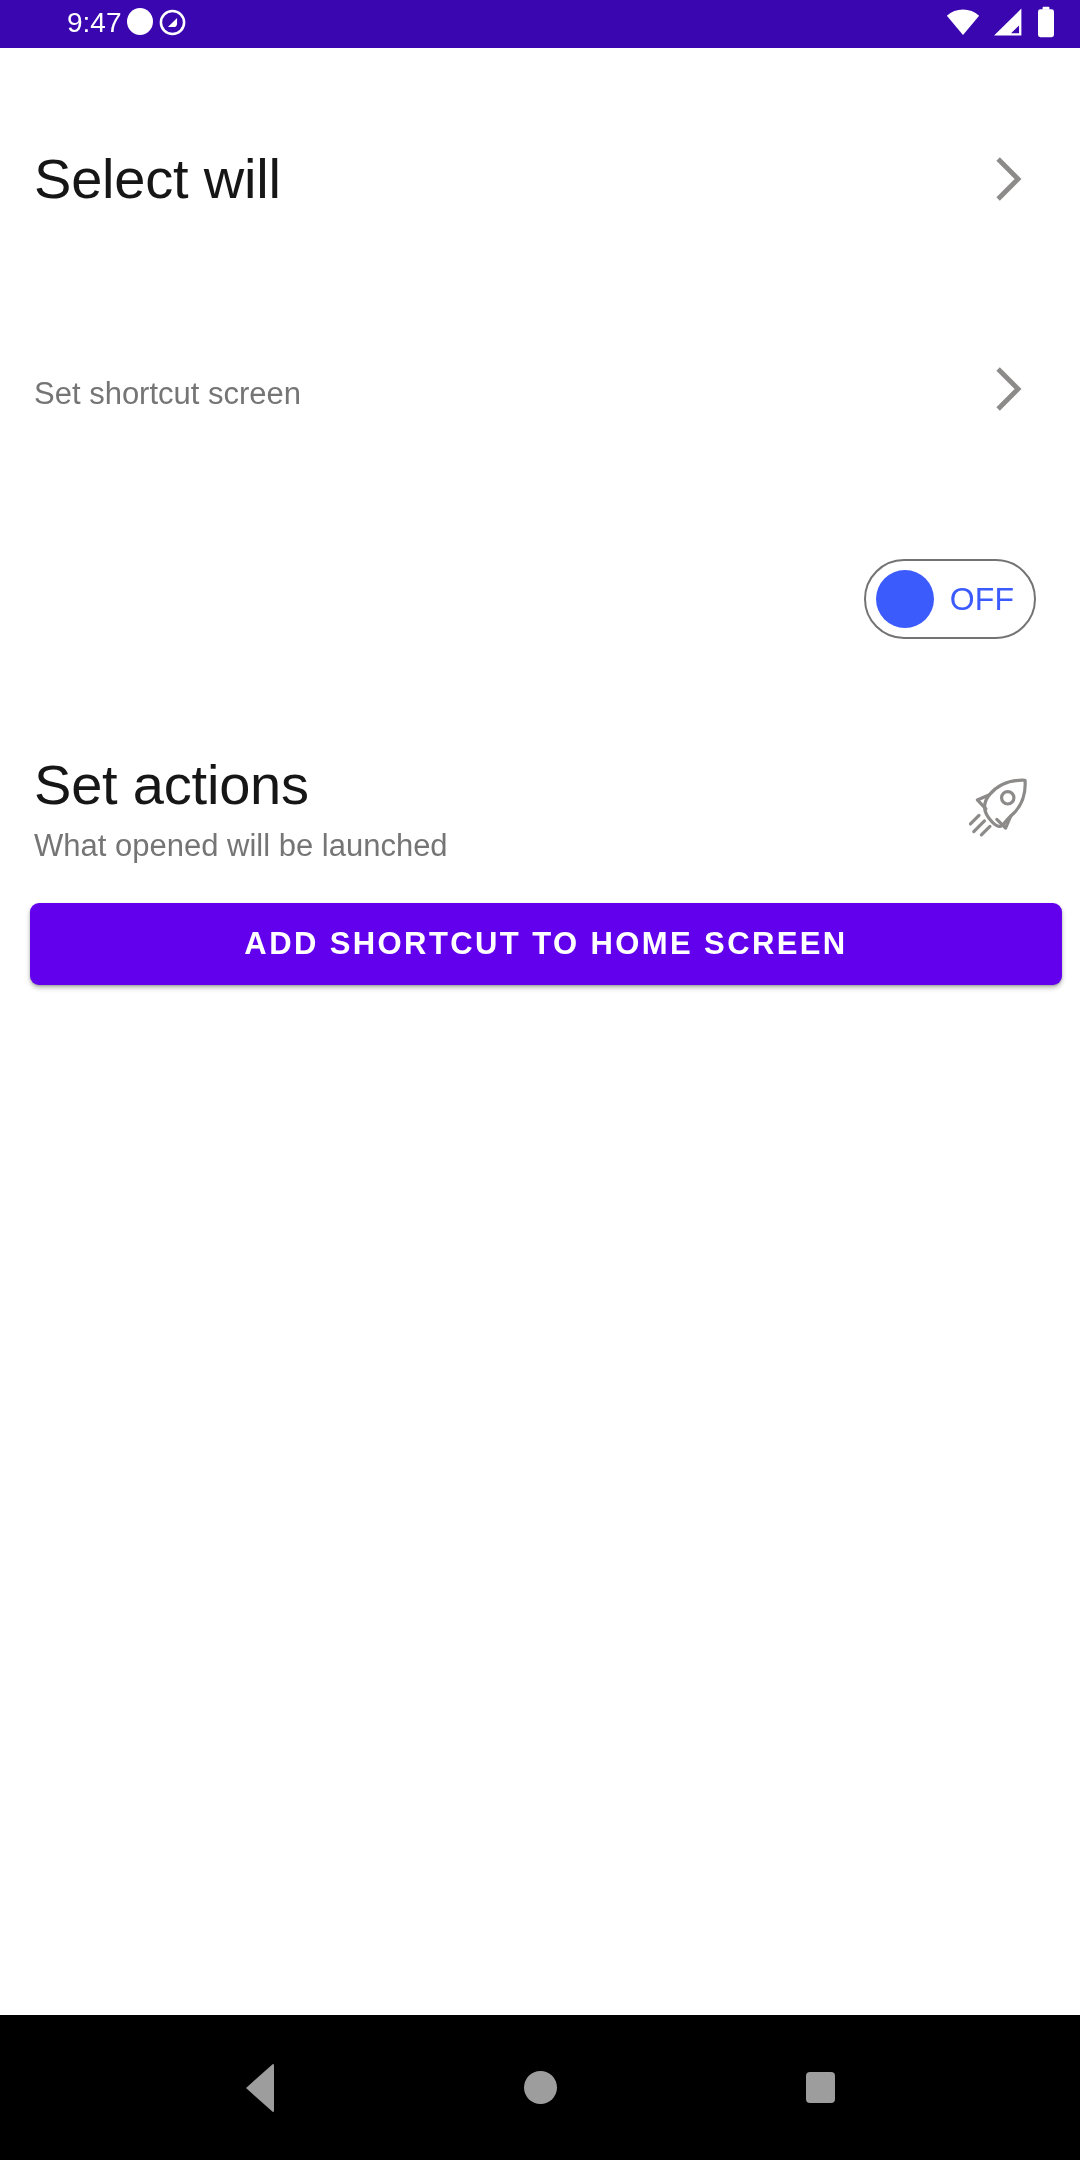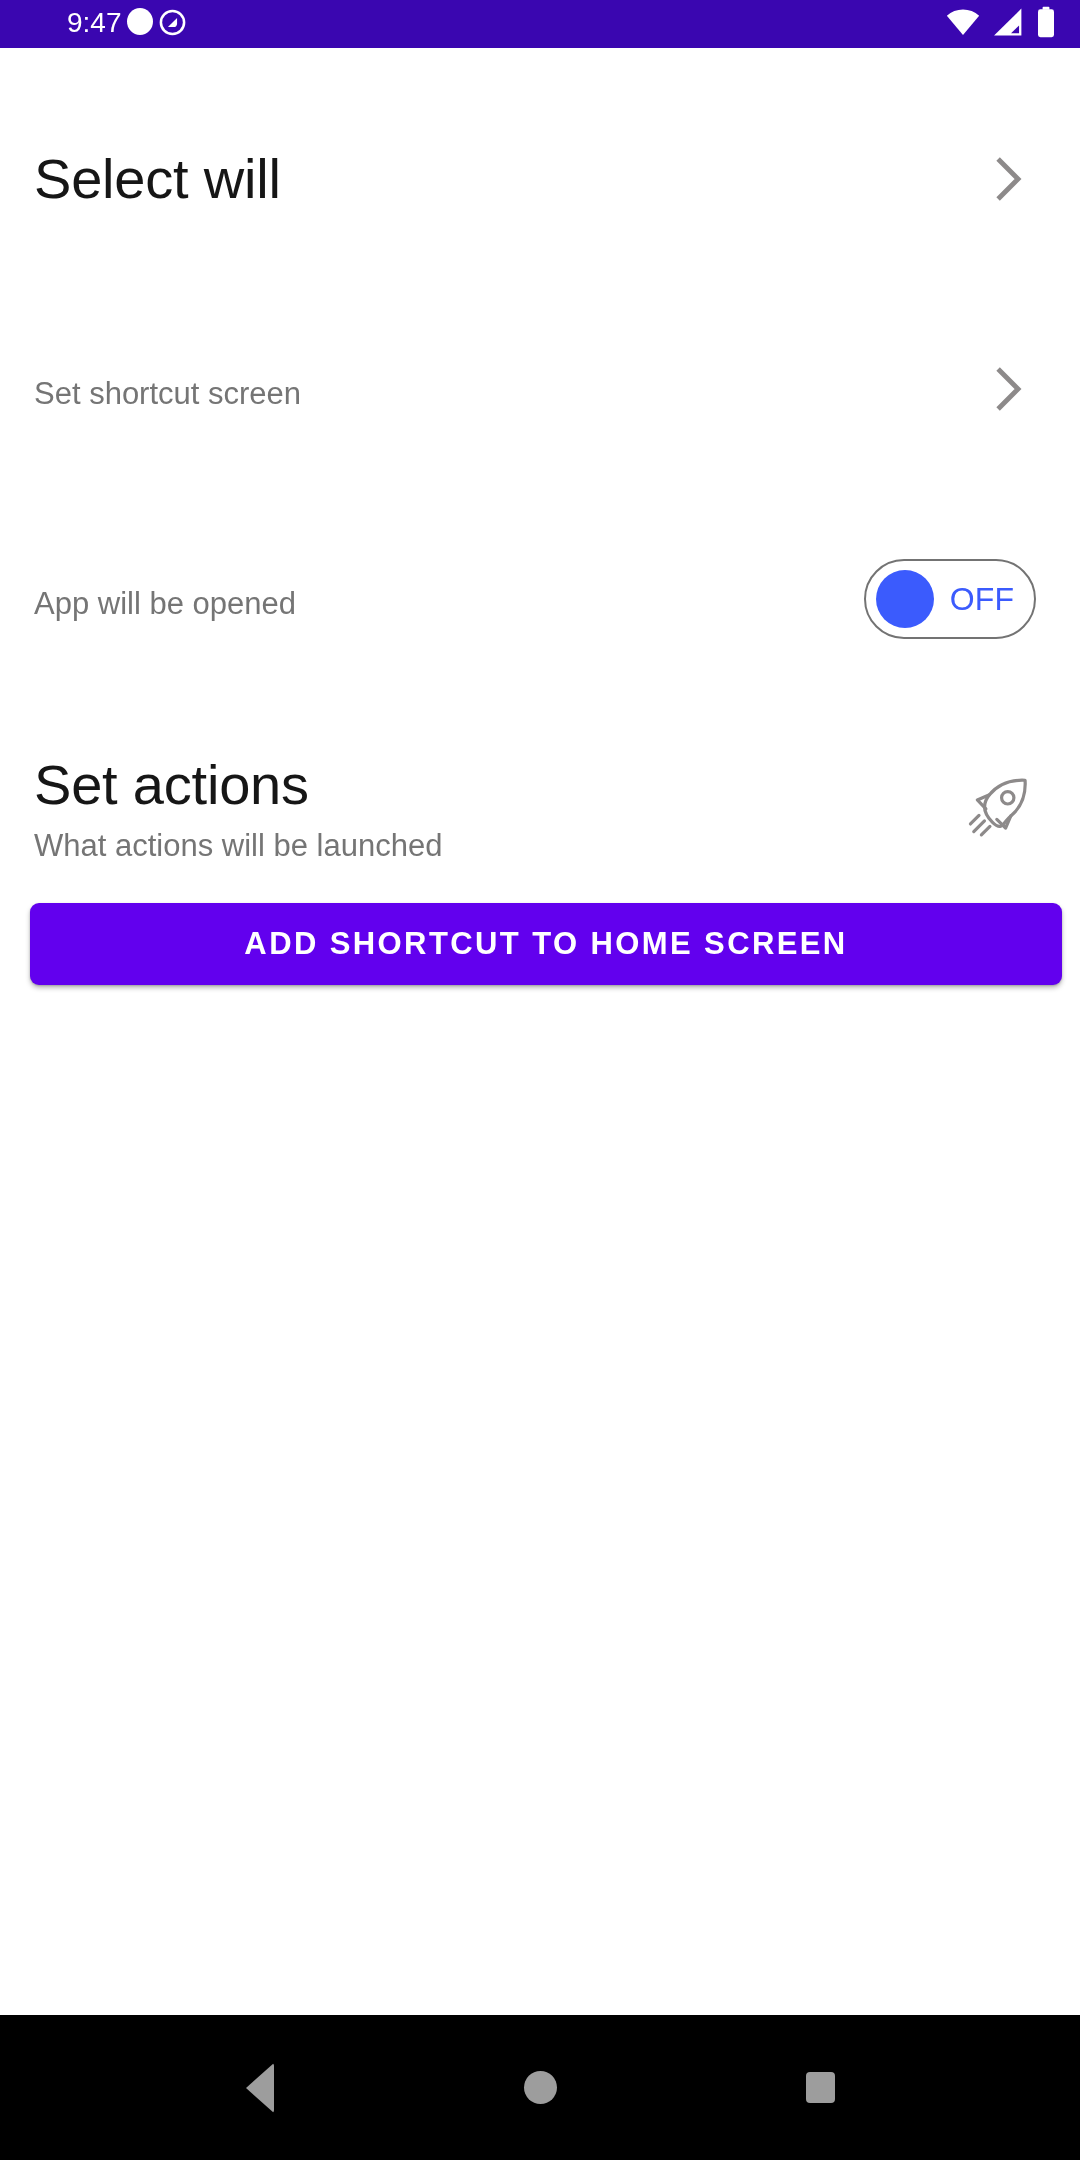--- a/index.html
+++ b/index.html
@@ -290,34 +290,33 @@
           <span>
             <svg class="chevron" viewBox="0 0 24 24" fill="none" aria-hidden="true">
               <path d="M8.5 4.2 L16.3 12 L8.5 19.8" stroke="#8d8a8a" stroke-width="2.1" stroke-linecap="square" stroke-linejoin="miter" fill="none"></path>
             </svg>
           </span>
         </div>
       </div>
 
       <div class="pref-row">
         <div class="pref-texts">
-          <div class="pref-subtitle">App will be opened</div>
         </div>
         <div class="pref-widget">
           <div class="switch">
             <span class="switch-knob"></span>
             <span class="switch-label">OFF</span>
           </div>
         </div>
       </div>
 
       <div class="pref-row">
         <div class="pref-texts">
           <div class="pref-title">Set actions</div>
-          <div class="pref-subtitle">What actions will be launched</div>
+          <div class="pref-subtitle">What opened will be launched</div>
         </div>
         <div class="pref-widget">
           <span>
             <svg class="rocket" viewBox="0 0 32 32" fill="none" aria-hidden="true">
               <g stroke="#8d8a8a" stroke-width="1.35" fill="none" stroke-linejoin="round" stroke-linecap="round">
                 <path d="M13.6 21.5 C9.4 17.3 9.6 13.4 12.4 10.0 C15.9 5.7 21.3 3.6 27.4 3.9 C27.8 10.1 25.7 15.4 21.4 18.9 C18.0 21.7 17.8 25.7 13.6 21.5 Z"></path>
                 <circle cx="20.1" cy="11.3" r="2.6"></circle>
                 <path d="M12.4 10.0 L7.3 12.2 L10.9 15.9"></path>
                 <path d="M21.4 18.9 L19.2 24.0 L15.5 20.4"></path>
                 <path d="M10.3 21.0 L5.8 25.5"></path>

